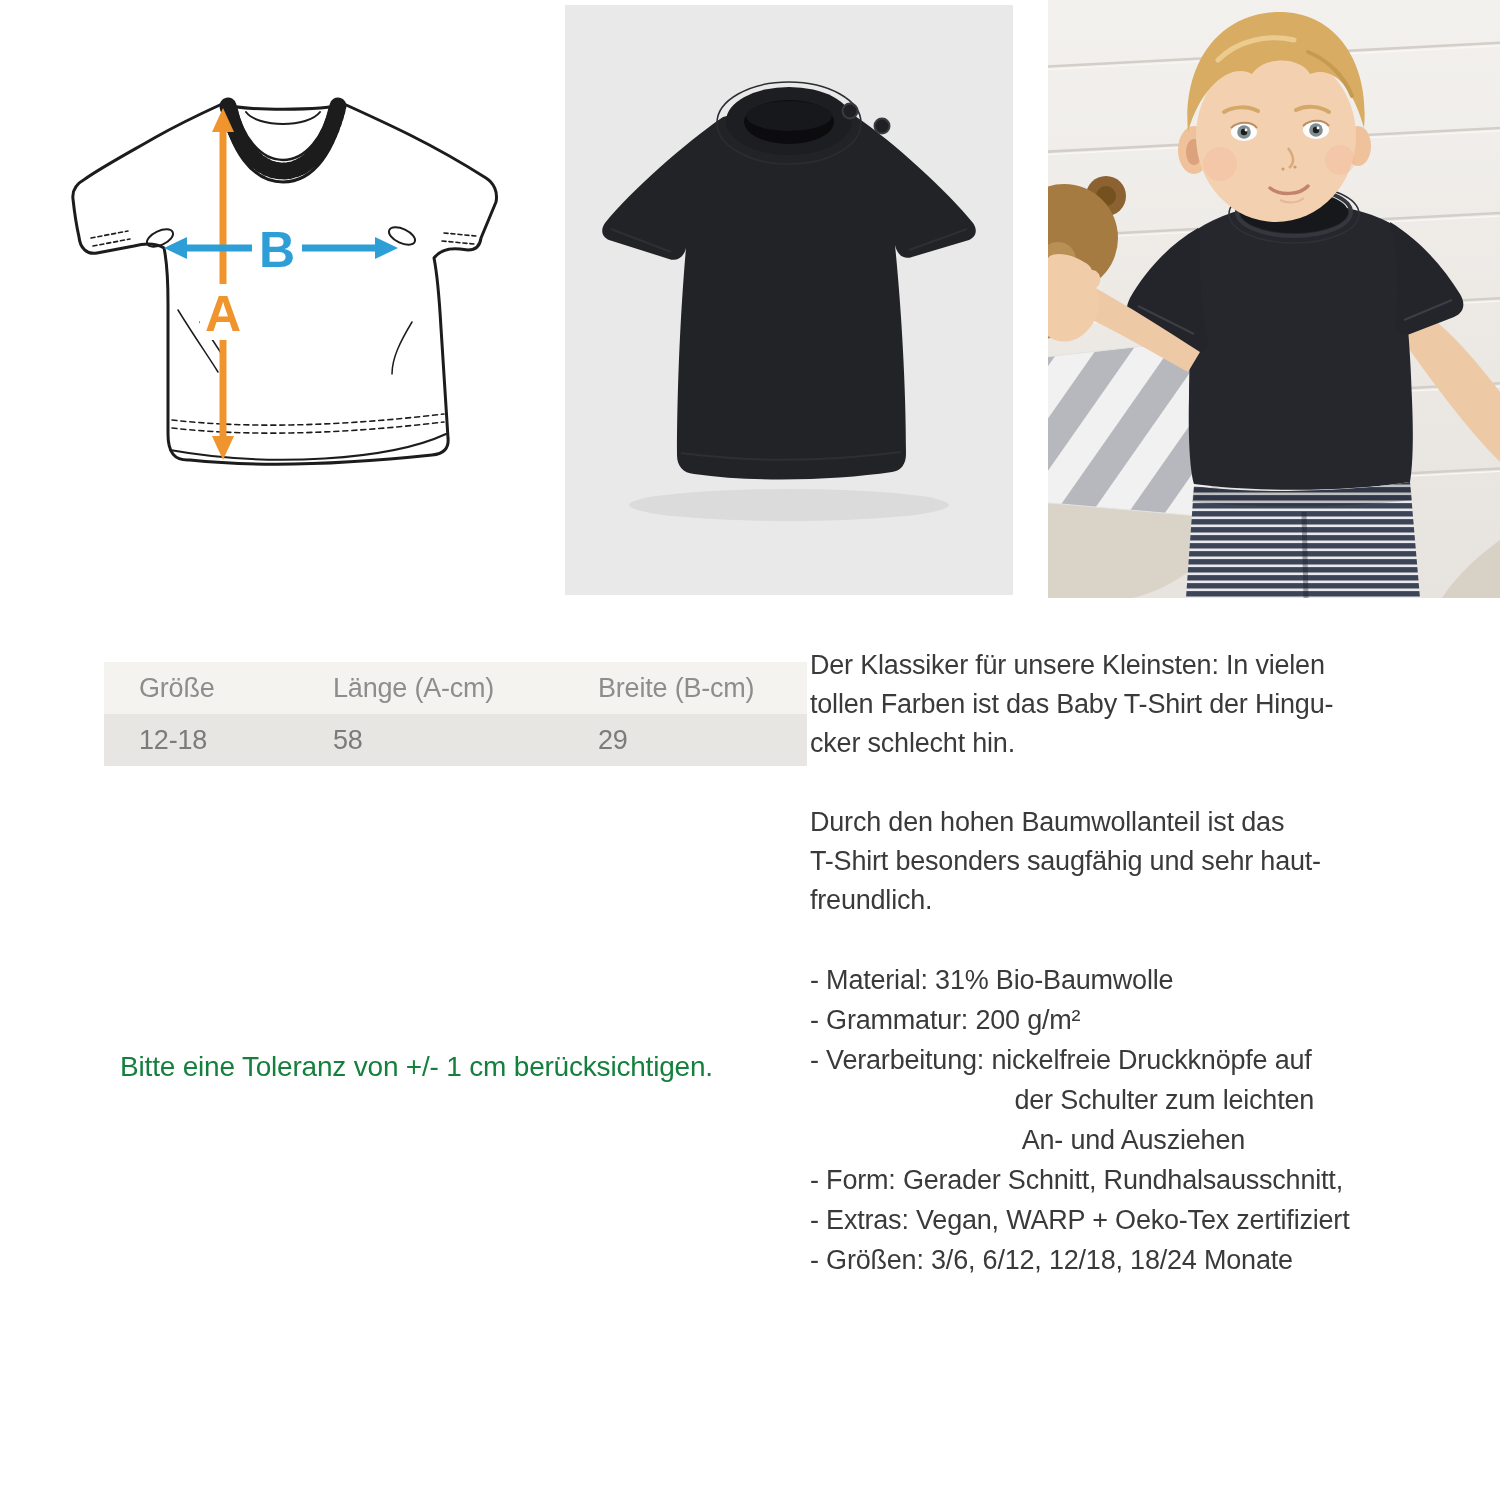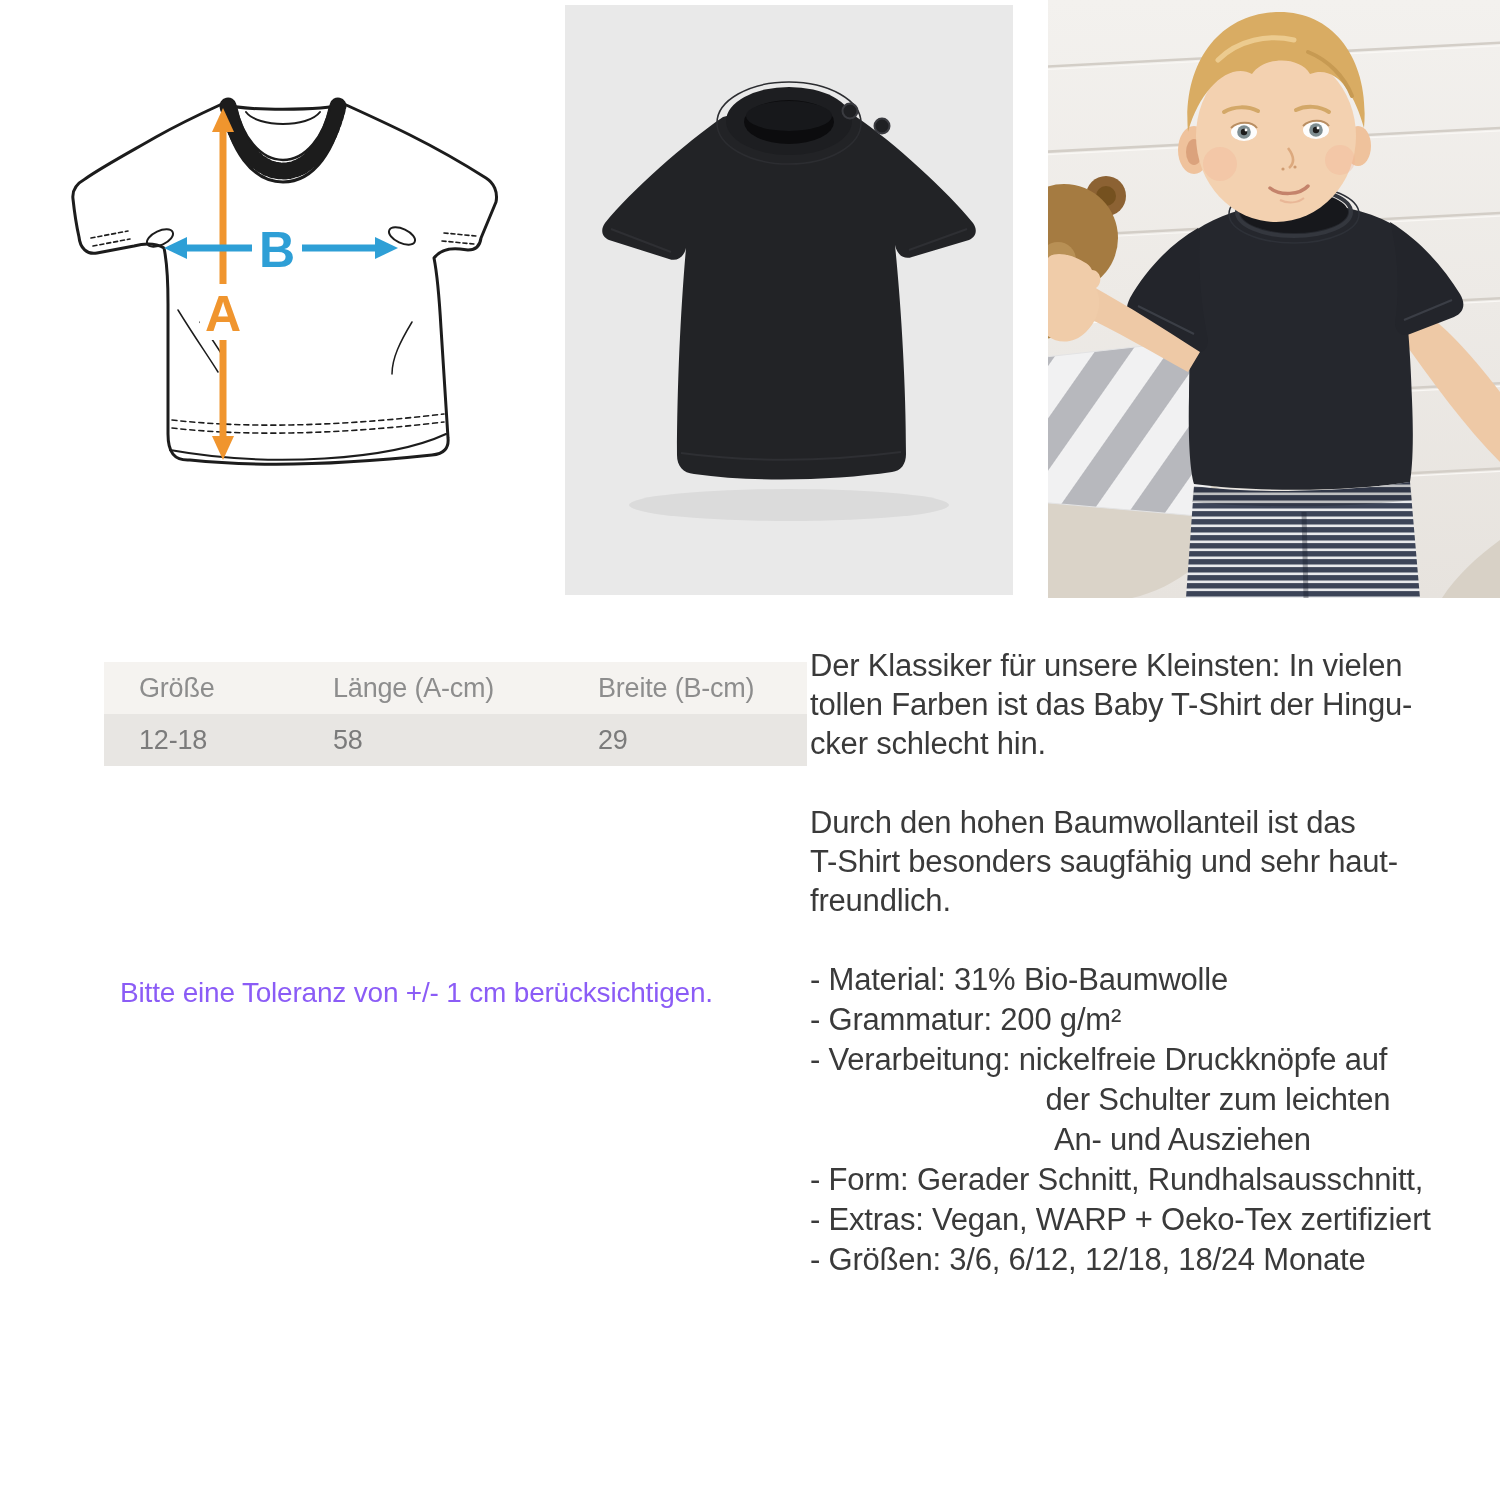--- a/index.html
+++ b/index.html
@@ -18,28 +18,28 @@
   table.size-table { border-collapse:collapse; width:100%; table-layout:fixed; background:#f5f3f0; letter-spacing:-0.2px; }
   table.size-table th, table.size-table td {
     height:52px; padding:0; font-weight:400; text-align:left; vertical-align:middle;
   }
   table.size-table th { color:#8d8d8d; font-size:27px; }
   table.size-table td { color:#7b7b7b; font-size:27px; }
   table.size-table th:first-child, table.size-table td:first-child { padding-left:35px; }
   table.size-table tbody tr:nth-child(odd) { background:#e8e6e3; }
 
   .tolerance-note {
-    position:absolute; left:65px; top:948px; width:703px;
-    text-align:center; font-size:28px; color:#8b5cf6; line-height:34px; letter-spacing:-0.2px;
+    position:absolute; left:65px; top:1022px; width:703px;
+    text-align:center; font-size:28px; color:#15803d; line-height:34px; letter-spacing:-0.2px;
   }
 
   
   .description {
     position:absolute; left:810px; top:646px; width:668px;
-    color:#3a3a3a; font-size:31px; line-height:39px; letter-spacing:-0.2px;
+    color:#3a3a3a; font-size:27px; line-height:39px; letter-spacing:-0.2px;
   }
   .description p { margin:0 0 40px 0; white-space:pre-wrap; }
   .description p.bullets { line-height:40px; margin-bottom:0; }
 </style>
 </head>
 <body>
 
 <div class="page">
 
   <figure class="size-diagram">

